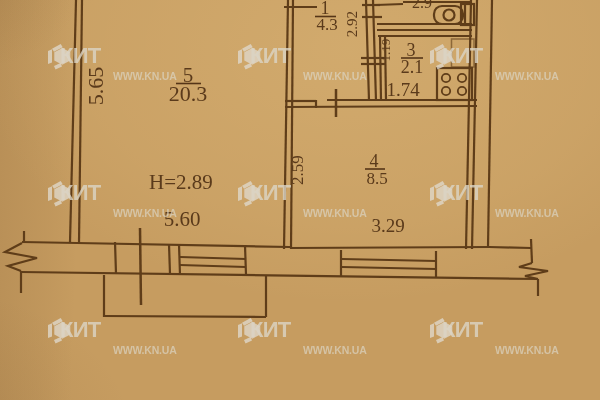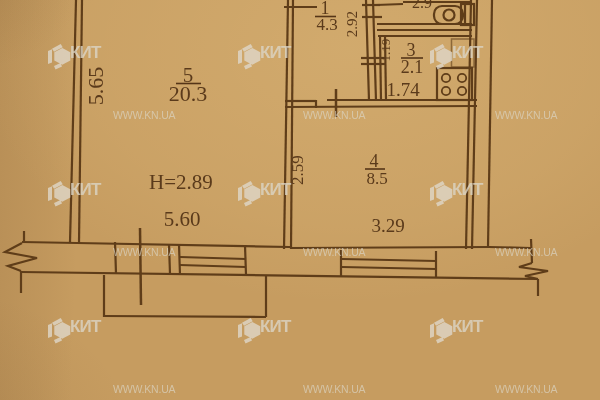--- a/index.html
+++ b/index.html
@@ -7,24 +7,24 @@
     font-family:"Liberation Sans", sans-serif;
     background:
       radial-gradient(180px 150px at -40px -40px, rgba(90,60,28,.14), rgba(90,60,28,0) 75%),
       linear-gradient(92deg, rgba(100,65,30,.14) 0%, rgba(100,65,30,.06) 9%, rgba(100,65,30,0) 14%),
       radial-gradient(260px 200px at -60px 440px, rgba(90,60,28,.12), rgba(90,60,28,0) 75%),
       radial-gradient(470px 320px at 58% 12%, rgba(255,225,160,.20), rgba(255,225,160,.09) 55%, rgba(255,225,160,0) 80%),
       linear-gradient(#c69c60,#c69c60);
   }
   #plan{position:absolute;left:0;top:0;}
   .wm{position:absolute;width:190px;height:44px;pointer-events:none;filter:blur(.4px);}
-  .wm .kit{position:absolute;left:24px;top:1px;font-weight:bold;font-size:17px;
+  .wm .kit{position:absolute;left:14px;top:1px;font-weight:bold;font-size:22px;
     letter-spacing:-.8px;color:rgba(219,212,198,.80);}
-  .wm .url{position:absolute;left:67px;top:28px;font-weight:normal;font-size:10.5px;
-    letter-spacing:-.2px;color:rgba(220,213,198,.68);margin-top:39px;}
+  .wm .url{position:absolute;left:67px;top:28px;font-weight:bold;font-size:10.5px;
+    letter-spacing:-.2px;color:rgba(220,213,198,.68);}
   .wm svg{position:absolute;left:0;top:0;}
 </style>
 </head>
 <body>
 <svg id="plan" width="600" height="400" viewBox="0 0 600 400" style="filter:blur(.55px)">
   <g stroke="#5f3d19" stroke-width="2.2" fill="none" stroke-linecap="butt">
 
     <line x1="76" y1="0" x2="70" y2="242"></line>
     <line x1="82" y1="0" x2="79" y2="243"></line>
 

